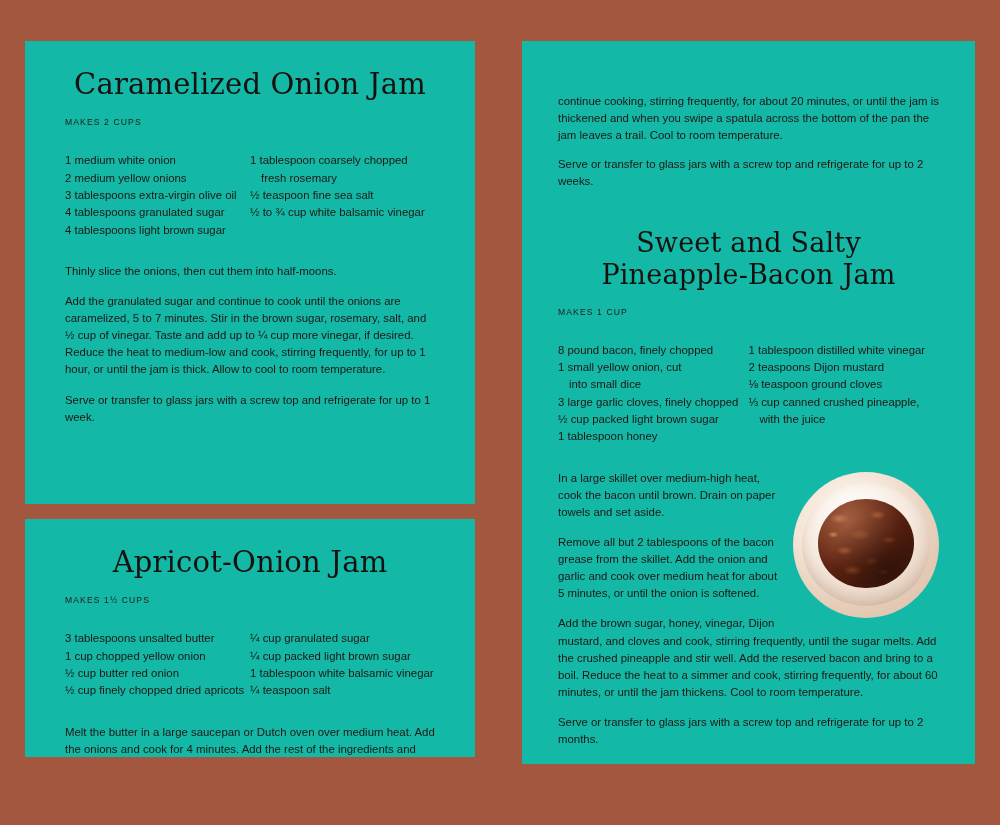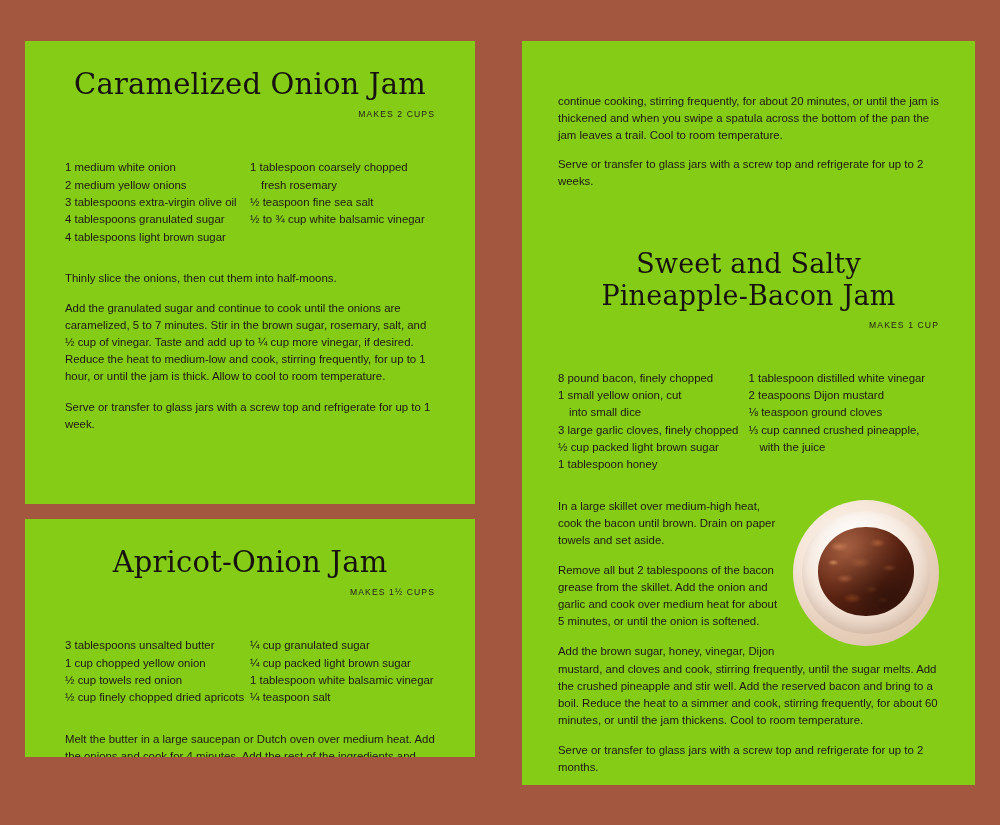--- a/index.html
+++ b/index.html
@@ -51,54 +51,54 @@
   }
   .cards {
     position: absolute;
     top: 41px;
     bottom: 44px;
     left: 0;
     right: 0;
   }
   .card {
     position: absolute;
-    background: #84cc16;
+    background: #14b8a6;
     box-sizing: border-box;
     overflow: hidden;
   }
   
   .card-onion   { left: 25px;  right: 25px;  top: 0px;   height: 463px; padding: 26px 40px 10px 40px; }
   .card-apricot { left: 25px;  right: 25px;  top: 478px; height: 238px; padding: 26px 40px 10px 40px; }
   
   .card-cont    { left: 22px;  right: 25px;  top: 0px;   height: 184px; padding: 28px 36px 10px 36px; }
-  .card-pine    { left: 22px;  right: 25px;  top: 183px; height: 561px; padding: 24px 36px 10px 36px; }
+  .card-pine    { left: 22px;  right: 25px;  top: 162px; height: 561px; padding: 24px 36px 10px 36px; }
 
   h1.recipe-title {
     margin: 0;
     font-family: "DejaVu Serif", serif;
     font-weight: normal;
     text-align: center;
     color: #17120f;
     font-size: 29px;
     line-height: 1.18;
     letter-spacing: 0.2px;
   }
   h1.recipe-title.two-line { font-size: 27px; }
   .makes {
-    text-align: right;
+    text-align: left;
     font-size: 8.6px;
     letter-spacing: 1.1px;
     color: #241b16;
-    margin-top: 8px;
+    margin-top: 16px;
     margin-bottom: 0;
     font-family: "Liberation Sans", sans-serif;
   }
   .ingredients {
     display: flex;
-    margin-top: 40px;
+    margin-top: 25px;
     font-size: 11.4px;
     line-height: 1.52;
     color: #1d1713;
   }
   .ing-col { flex: 1 1 0; }
   .ing-col .ing { margin: 0; }
   .ing-col .ing.indent { padding-left: 11px; }
   .steps {
     margin-top: 24px;
     font-size: 11.4px;
@@ -205,21 +205,21 @@
       </div>
 
       <div class="card card-apricot">
         <h1 class="recipe-title">Apricot-Onion Jam</h1>
         <p class="makes">MAKES 1½ CUPS</p>
 
         <div class="ingredients">
           <div class="ing-col">
             <p class="ing">3 tablespoons unsalted butter</p>
             <p class="ing">1 cup chopped yellow onion</p>
-            <p class="ing">½ cup towels red onion</p>
+            <p class="ing">½ cup butter red onion</p>
             <p class="ing">½ cup finely chopped dried apricots</p>
           </div>
           <div class="ing-col">
             <p class="ing">¼ cup granulated sugar</p>
             <p class="ing">¼ cup packed light brown sugar</p>
             <p class="ing">1 tablespoon white balsamic vinegar</p>
             <p class="ing">¼ teaspoon salt</p>
           </div>
         </div>
 

